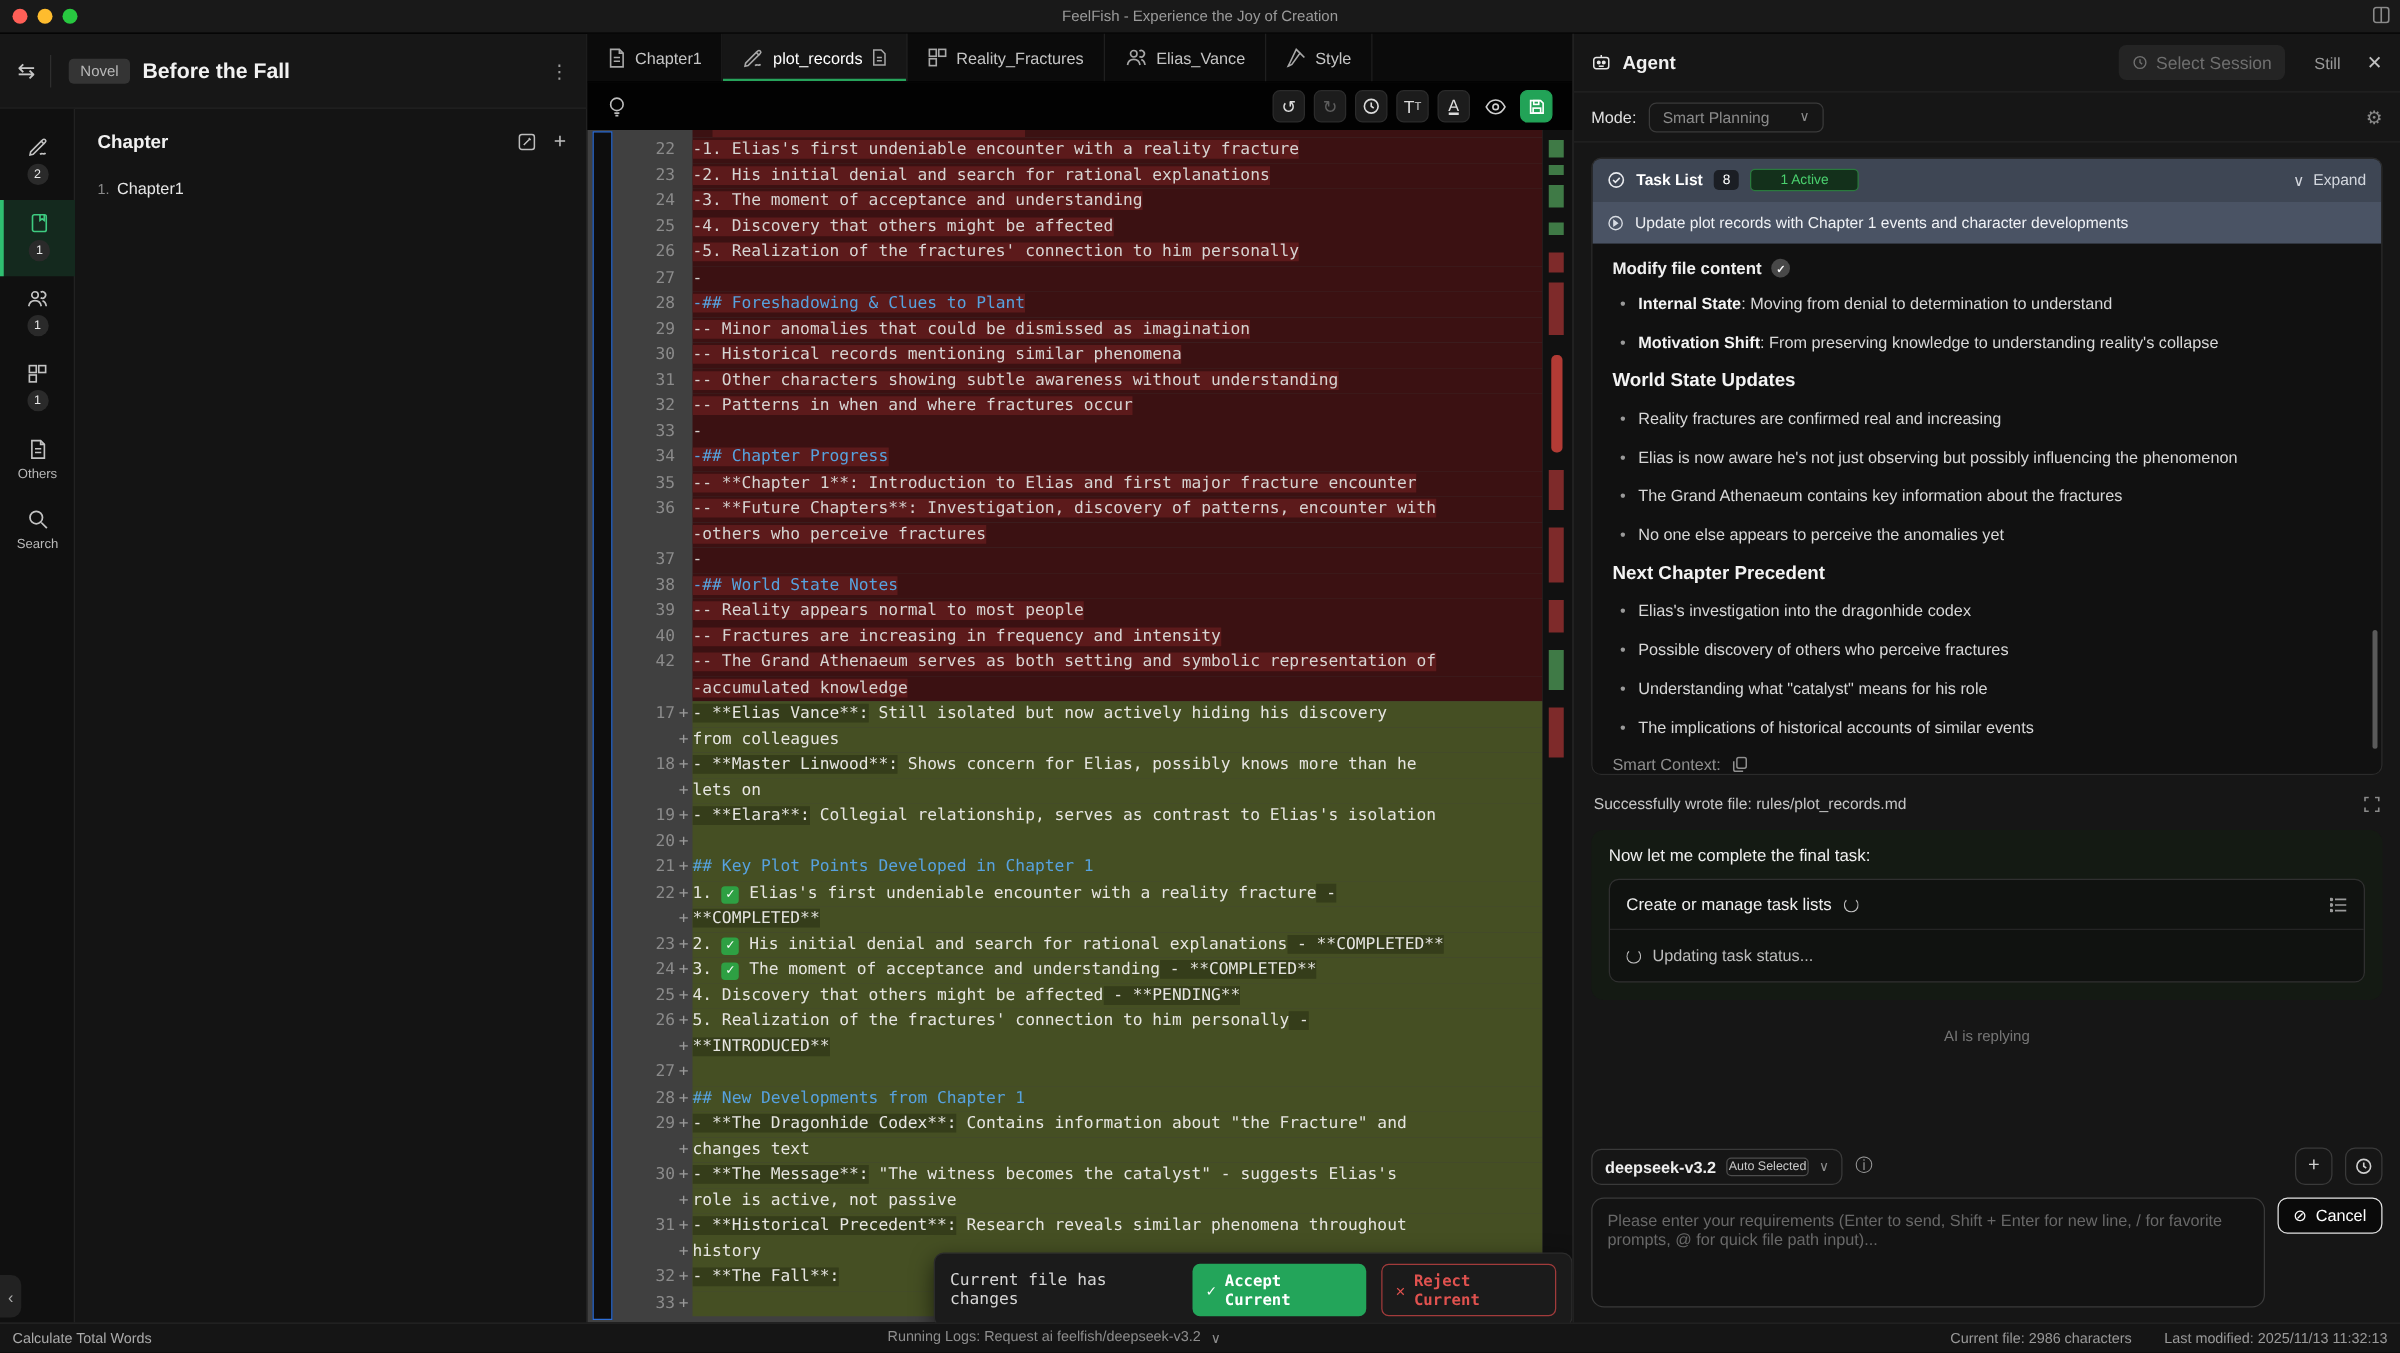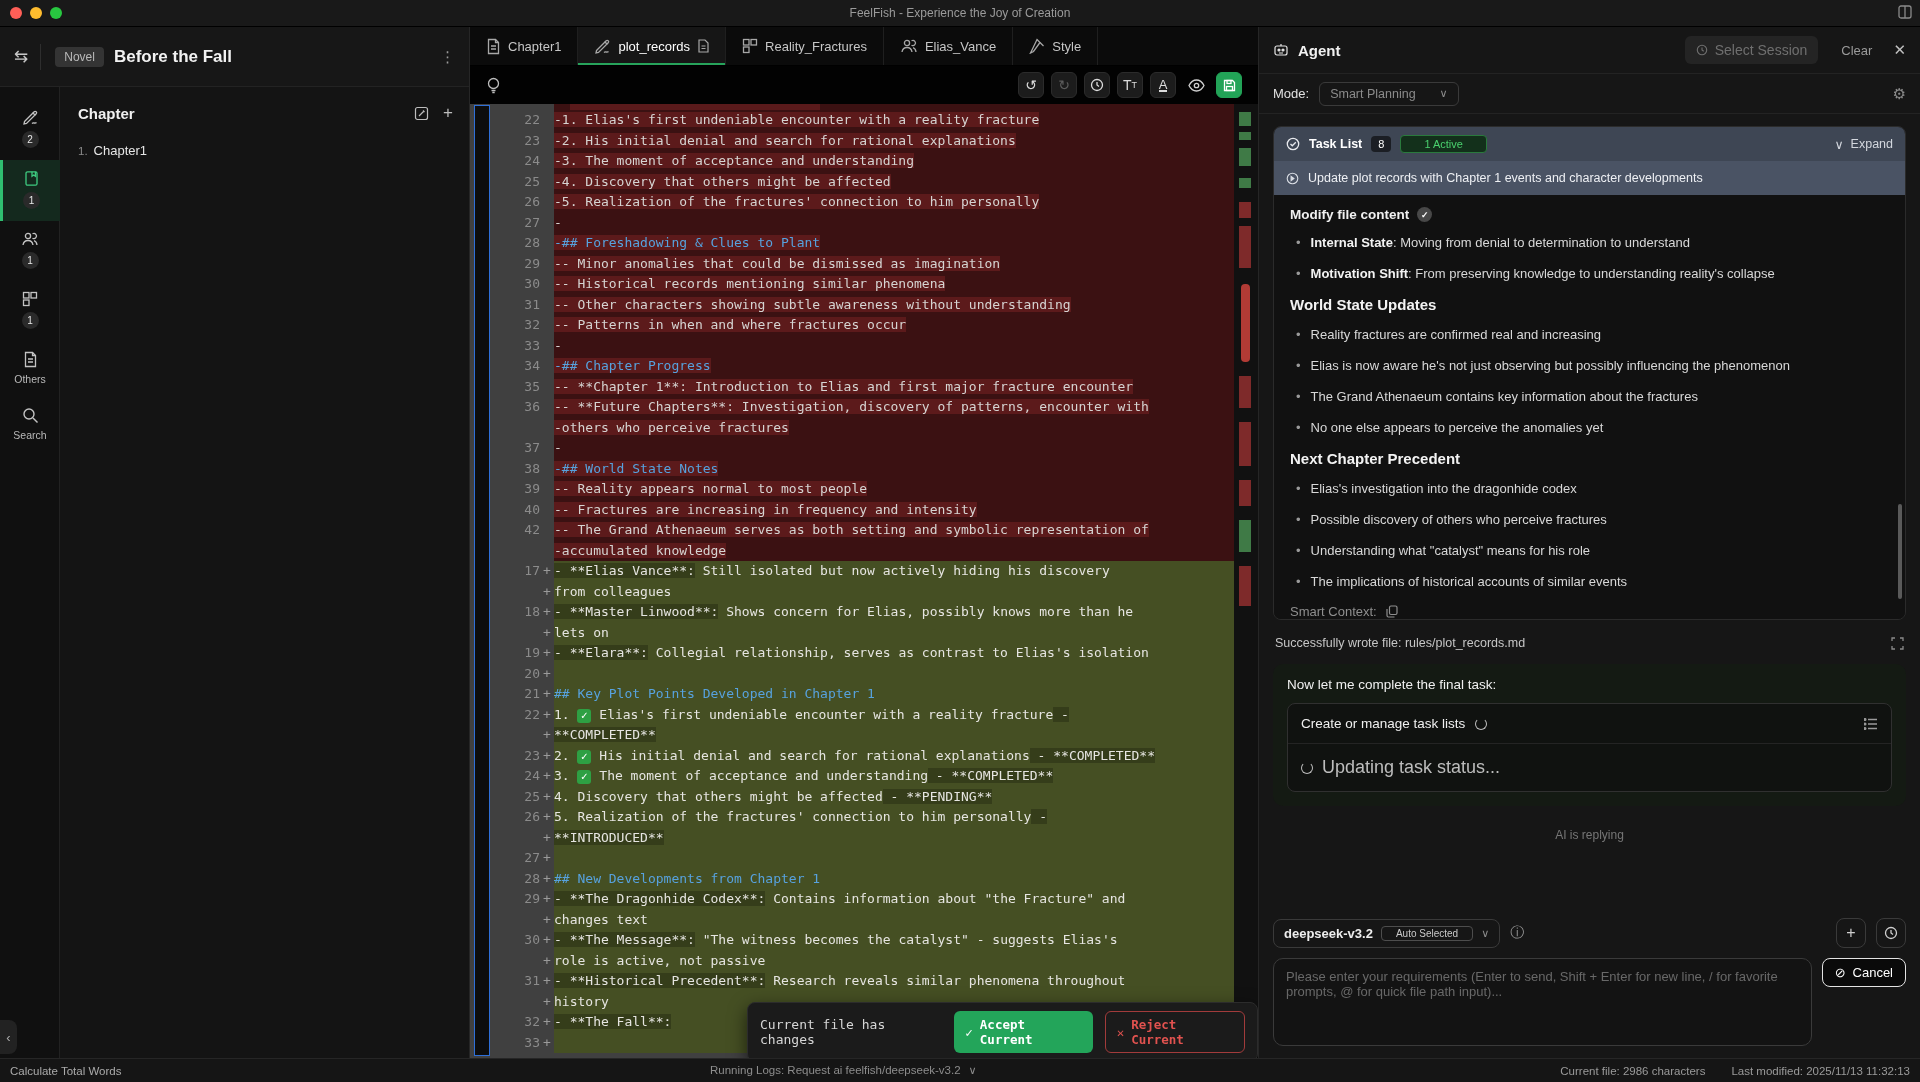--- a/index.html
+++ b/index.html
@@ -123,29 +123,29 @@
 
   .file-row { display:flex; align-items:center; margin:16px 2px 0; font-size:12.5px; color:#c6c6c6; }
   .file-row .exp { margin-left:auto; color:#8a8a8a; }
 
   .final-card { margin-top:14px; background:#141a13; border-radius:10px; padding:13px 14px 14px; }
   .fc-intro { font-size:13.5px; color:#f0f0f0; margin-bottom:11px; }
   .fc-inner { border:1px solid #303030; border-radius:8px; background:#101210; }
   .fc-tool { display:flex; align-items:center; gap:10px; padding:12px 13px; font-size:13.5px; font-weight:normal; color:#f0f0f0;
              border-bottom:1px solid #242424; }
   .fc-tool .listic { margin-left:auto; color:#9a9a9a; }
-  .fc-status { display:flex; align-items:center; gap:9px; padding:13px; font-size:18px; color:#bdbdbd; }
+  .fc-status { display:flex; align-items:center; gap:9px; padding:13px; font-size:13px; color:#bdbdbd; }
   .spin { width:12px; height:12px; border:1.6px solid #bdbdbd; border-top-color:transparent; border-radius:50%; display:inline-block; }
   .replying { text-align:center; color:#767676; font-size:12px; margin-top:22px; }
 
   .ag-bottom { padding:10px 14px 12px; }
   .model-row { display:flex; align-items:center; gap:10px; margin-bottom:10px; }
   .model-pill { border:1px solid #3a3a3a; border-radius:8px; padding:6px 10px; display:flex; gap:8px; align-items:center; }
   .model-name { font-size:13px; font-weight:bold; color:#eee; }
-  .model-badge { border:1px solid #4d4d4d; border-radius:4px; font-size:10px; color:#c9c9c9; padding:1px 14px; }
+  .model-badge { border:1px solid #4d4d4d; border-radius:4px; font-size:10px; color:#c9c9c9; padding:1px 1px; }
   .chev { color:#8d8d8d; font-size:11px; }
   .info-i { color:#9a9a9a; font-size:14px; }
   .sq-btn { width:30px; height:30px; border:1px solid #3a3a3a; border-radius:8px; display:flex; align-items:center;
             justify-content:center; color:#cfcfcf; font-size:16px; }
   .mr-spacer { flex:1; }
   .input-row { display:flex; gap:10px; align-items:flex-start; }
   .prompt-ta { flex:1; height:88px; background:#131313; border:1px solid #3a3a3a; border-radius:10px; padding:10px 12px;
                color:#ddd; font-size:13px; resize:none; outline:none; font-family:"Liberation Sans",sans-serif; }
   .prompt-ta::placeholder { color:#686868; }
   .cancel-btn { background:#0a0a0a; border:1.5px solid #e3e3e3; border-radius:8px; color:#fff; font-size:13px;
@@ -429,21 +429,21 @@
           </svg>
       </span>
       <span class="ag-title">Agent</span>
       <span class="sess-btn">
         <svg width="12" height="12" viewBox="0 0 14 14" fill="none" stroke="#6f6f6f" stroke-width="1.3">
             <circle cx="7" cy="7" r="5.5"></circle>
             <path d="M7 4v3l2 1.5"></path>
           </svg>
         <span>Select Session</span>
       </span>
-      <span class="clear-btn">Clear</span>
+      <span class="clear-btn">Still</span>
       <span class="close-x">✕</span>
     </div>
 
     <div class="mode-row">
       <span class="mode-label">Mode:</span>
       <span class="mode-pill">
         <span>Smart Planning</span>
           <span class="chev">∨</span>
       </span>
       <span class="gear">⚙</span>

